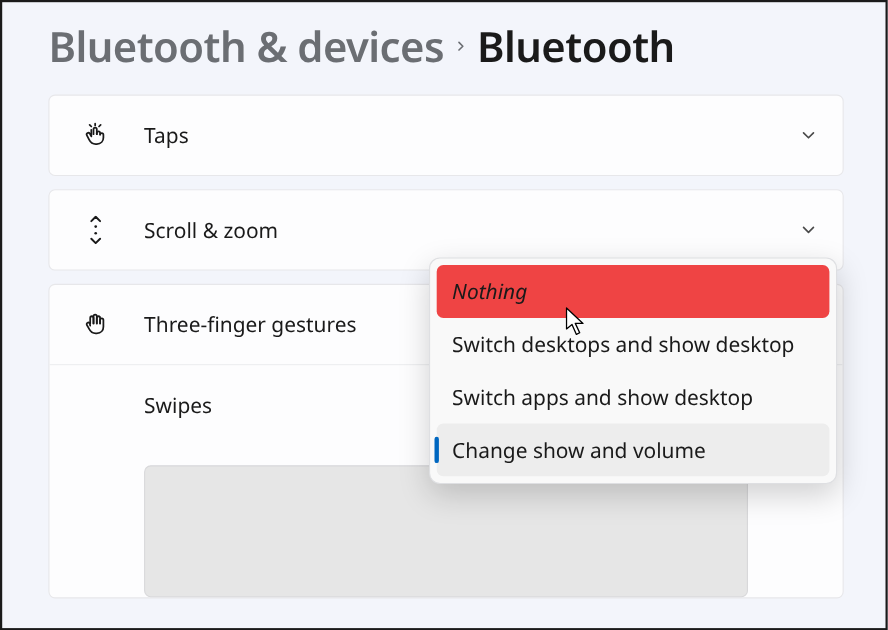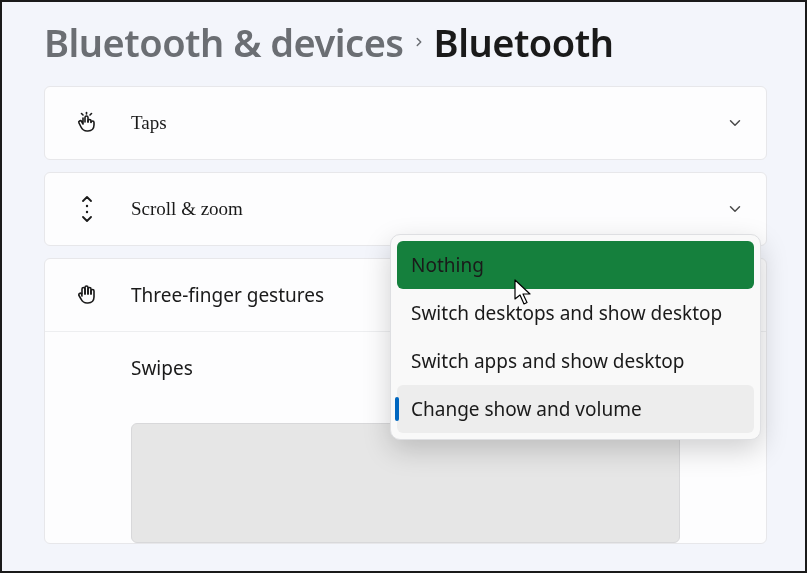--- a/index.html
+++ b/index.html
@@ -44,21 +44,20 @@
     border-radius: 6px;
     margin-bottom: 12px;
     position: relative;
   }
   .card-header {
     display: flex;
     align-items: center;
     height: 72px;
     padding: 0 22px 0 28px;
     cursor: pointer;
-    font-family: Liberation Serif, serif;
   }
   .card-header .icon-slot {
     width: 28px;
     display: flex;
     justify-content: center;
     align-items: center;
     color: #1a1a1a;
   }
   .card-header .label {
     flex: 1;
@@ -124,21 +123,22 @@
     display: flex;
     align-items: center;
     padding: 0 14px;
     font-size: 19px;
     color: #1a1a1a;
     border-radius: 6px;
     cursor: pointer;
     position: relative;
   }
   .dd-item.hover {
-    background: #15803d;
+    background: #ef4444;
+    font-style: italic;
   }
   .dd-item.selected {
     background: #ededed;
   }
   .dd-item.selected::before {
     content: "";
     position: absolute;
     left: -2px;
     top: 12px;
     bottom: 12px;

